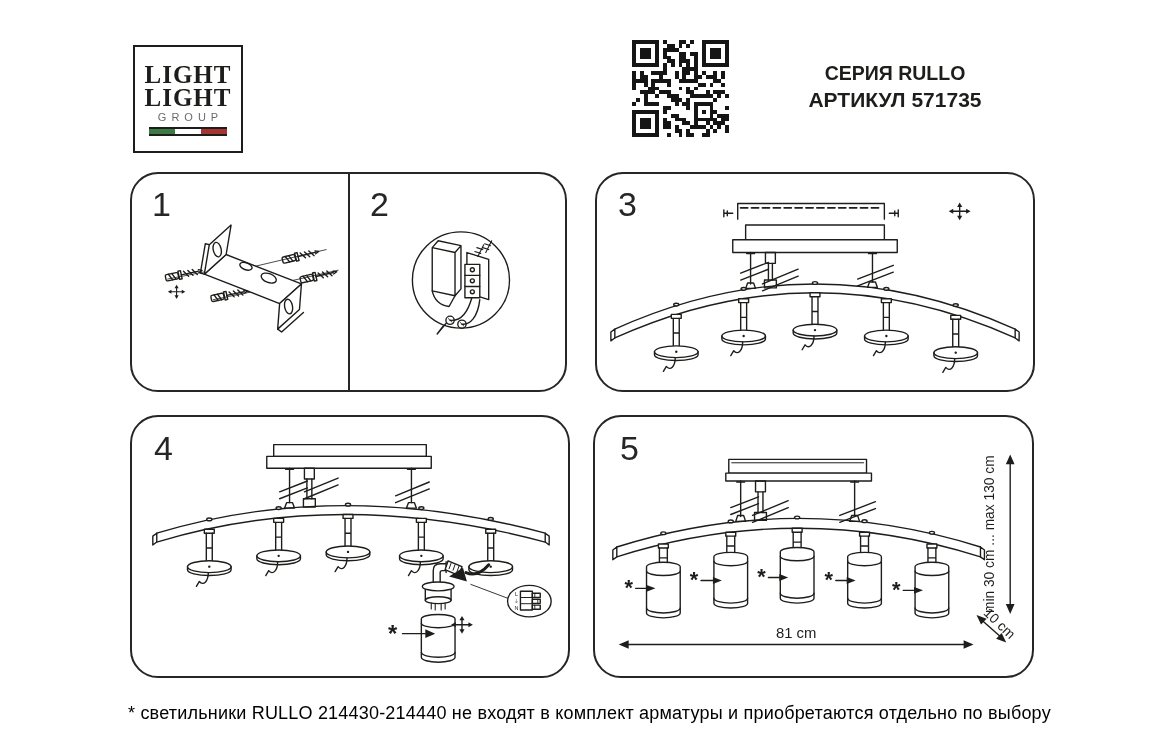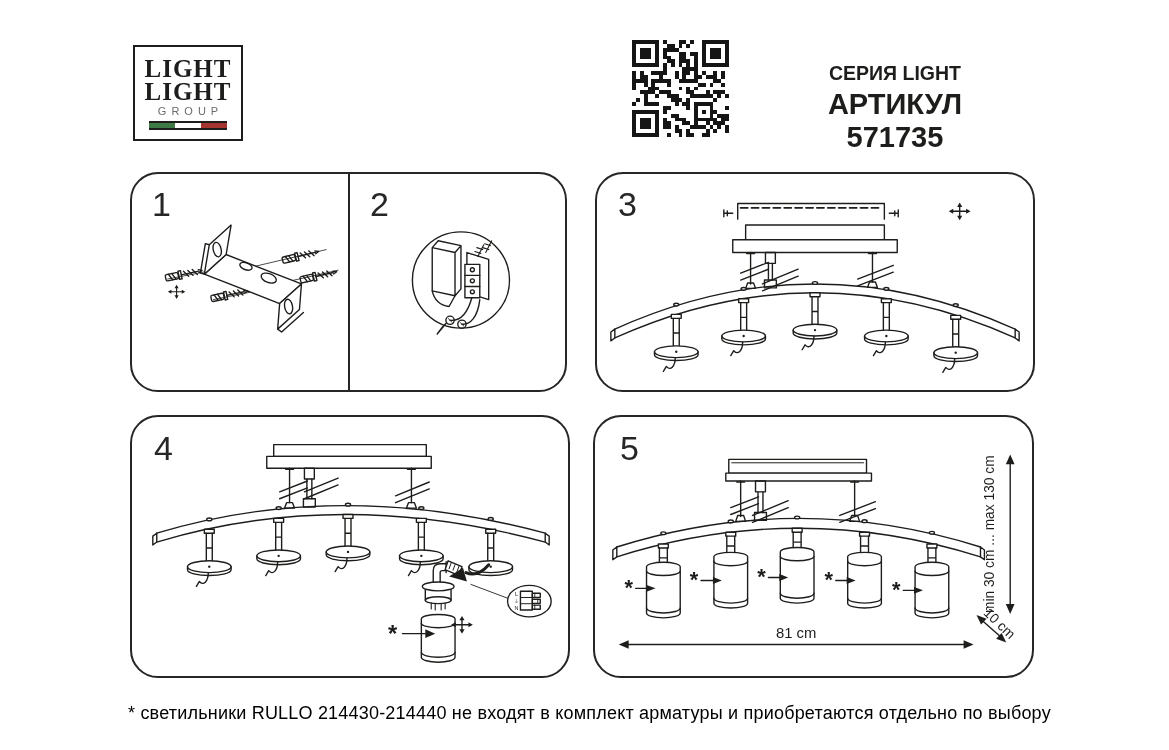--- a/index.html
+++ b/index.html
@@ -1,30 +1,30 @@
 <!DOCTYPE html>
 <html><head>
 <meta charset="utf-8">
 <style>
   html,body{margin:0;padding:0;background:#fff;}
   .sheet{position:relative;width:1169px;height:750px;background:#fff;overflow:hidden;
          font-family:"Liberation Sans",sans-serif;color:#1d1d1b;}
 
   
-  .logo-box{position:absolute;left:133px;top:45px;width:110px;height:96px;border:2px solid #1d1d1b;
+  .logo-box{position:absolute;left:133px;top:45px;width:110px;height:108px;border:2px solid #1d1d1b;
             box-sizing:border-box;display:flex;flex-direction:column;align-items:center;justify-content:center;}
   .logo-light,.logo-star{font-family:"Liberation Serif",serif;font-weight:bold;font-size:25px;line-height:23px;letter-spacing:1px;}
   .logo-group{font-size:11px;letter-spacing:5px;color:#6b6b6b;margin:2px 0 4px 5px;}
   .logo-flag{width:78px;height:9px;border-top:2px solid #1d1d1b;border-bottom:2px solid #1d1d1b;
              box-sizing:border-box;display:flex;}
   .logo-flag span{flex:1;height:100%;}
   .title{position:absolute;left:233px;top:55px;font-weight:bold;font-size:26px;line-height:30px;letter-spacing:-0.3px;}
   .qr{position:absolute;left:632px;top:40px;width:97px;height:97px;fill:#151515;}
   .series{position:absolute;left:795px;top:62px;width:200px;text-align:center;font-weight:bold;font-size:19.5px;}
-  .article{position:absolute;left:795px;top:88px;width:200px;text-align:center;font-weight:bold;font-size:29px;}
+  .article{position:absolute;left:795px;top:88px;width:200px;text-align:center;font-weight:bold;font-size:21px;}
 
   
   .panel{position:absolute;border:2px solid #262626;border-radius:28px;box-sizing:border-box;background:#fff;}
   .p12{left:130px;top:172px;width:437px;height:220px;}
   .p3 {left:595px;top:172px;width:440px;height:220px;}
   .p4 {left:130px;top:415px;width:440px;height:263px;}
   .p5 {left:593px;top:415px;width:441px;height:263px;}
   .divider{position:absolute;left:216px;top:0;width:2px;height:100%;background:#262626;}
   .stepnum{position:absolute;font-size:34px;color:#262626;line-height:1;}
 
@@ -350,21 +350,21 @@
       <rect x="5" y="24" width="1" height="1"></rect>
       <rect x="6" y="24" width="1" height="1"></rect>
       <rect x="9" y="24" width="1" height="1"></rect>
       <rect x="12" y="24" width="1" height="1"></rect>
       <rect x="14" y="24" width="1" height="1"></rect>
       <rect x="15" y="24" width="1" height="1"></rect>
       <rect x="18" y="24" width="1" height="1"></rect>
       <rect x="19" y="24" width="1" height="1"></rect>
     </svg>
 
-  <div class="series">СЕРИЯ LIGHT</div>
+  <div class="series">СЕРИЯ RULLO</div>
   <div class="article">АРТИКУЛ 571735</div>
 
   <div class="panel p12">
     <svg class="lineart" viewBox="0 0 437 220" preserveAspectRatio="none">
       <defs>
         <g id="ds">
           <rect x="0" y="-3.2" width="13" height="6.4" rx="1.5"></rect>
           <path d="M3.5,-3.2 L6.5,3.2 M7,-3.2 L10,3.2"></path>
           <rect x="13.5" y="-4.2" width="2.6" height="8.4"></rect>
           <path d="M16,0 H34"></path>

